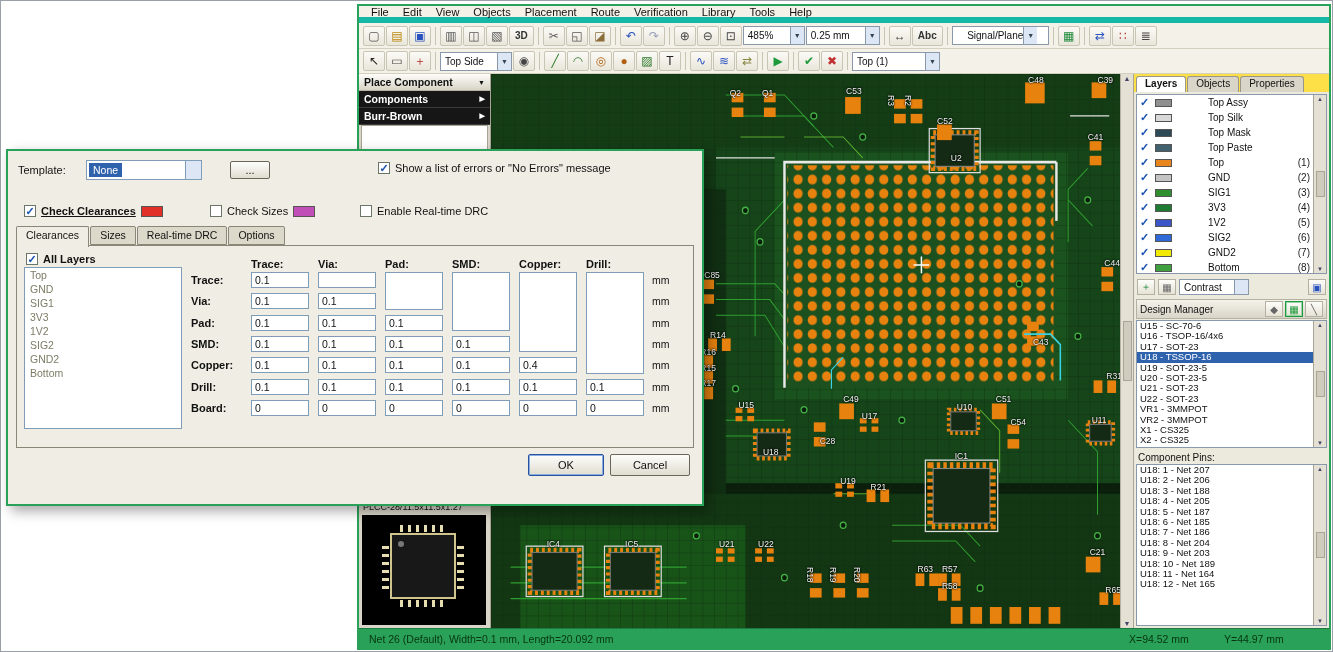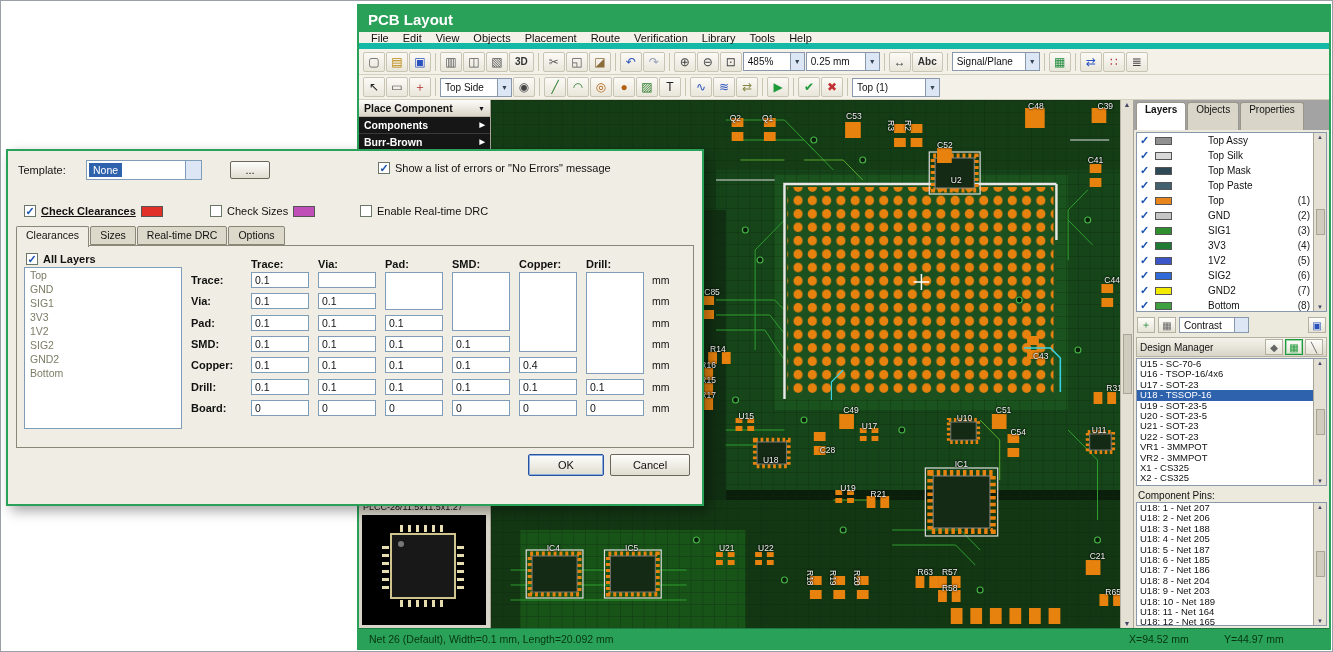--- a/index.html
+++ b/index.html
@@ -41,21 +41,21 @@
   .canvas { flex:1; position:relative; background:#0a1d0b; overflow:hidden; }
   .canvas svg { position:absolute; inset:0; width:100%; height:100%; }
   .labels { position:absolute; inset:0; pointer-events:none; }
   .pcb-label { position:absolute; color:#f2f2f2; font-size:8.5px; line-height:1; text-shadow:0 0 2px #000, 0 0 2px #000; white-space:nowrap; }
   .pcb-label.v { transform:rotate(90deg); transform-origin:left top; }
   .vscroll { width:13px; background:#e4e1d4; border-left:1px solid #b8b4a4; display:flex; flex-direction:column; align-items:center; justify-content:space-between; font-size:7px; color:#446; padding:1px 0; flex:none; }
   .vscroll .thumb { width:9px; flex:0 0 60px; background:#cfccbe; border:1px solid #a8a496; margin:2px 0; }
 
   
   .rightpanel { width:196px; background:#ece9dd; border-left:1px solid #a8a496; display:flex; flex-direction:column; font-size:10px; color:#111; flex:none; }
-  .rp-tabs { display:flex; height:30px; background:#a3a3a3; padding-left:2px; padding-top:2px; flex:none; }
+  .rp-tabs { display:flex; height:18px; background:#fde047; padding-left:2px; padding-top:2px; flex:none; }
   .rp-tab { padding:1px 8px 0; border:1px solid #9a968a; border-bottom:none; background:#d9d5c8; border-radius:3px 3px 0 0; margin-right:1px; font-size:10px; }
   .rp-tab.active { background:#fff; font-weight:bold; }
   .layers-box { margin:2px; background:#fff; border:1px solid #8a98ac; height:180px; display:flex; overflow:hidden; flex:none; }
   .layers-list { flex:1; overflow:hidden; }
   .layer-row { height:15px; display:flex; align-items:center; gap:4px; padding:0 3px; }
   .chkmark { color:#1c54b0; font-weight:bold; font-size:11px; width:11px; flex:none; }
   .sw { width:17px; height:8px; border:1px solid #555; flex:none; }
   .lname { flex:1; white-space:nowrap; overflow:hidden;margin-left:32px; }
   .lnum { color:#222; flex:none; }
   .scroll { width:13px; background:#e4e1d4; border-left:1px solid #a8a496; display:flex; flex-direction:column; align-items:center; justify-content:space-between; font-size:6px; color:#446; padding:1px 0; flex:none; }
@@ -102,23 +102,20 @@
   .grlabel { position:absolute; font-weight:bold; font-size:11px; z-index:2; }
   .field { position:absolute; width:58px; height:16px; background:#fff; border:1px solid #7f9db9; font-size:10.5px; line-height:14px; padding-left:3px; z-index:2; }
   .unit { position:absolute; font-size:10.5px; z-index:2; }
 </style>
 </head>
 <body>
 
 <div class="shot">
 
   <div class="win">
-    <div class="titlebar">
-      <span>PCB Layout</span>
-    </div>
     <div class="menubar">
         <div class="menu-item">File</div>
         <div class="menu-item">Edit</div>
         <div class="menu-item">View</div>
         <div class="menu-item">Objects</div>
         <div class="menu-item">Placement</div>
         <div class="menu-item">Route</div>
         <div class="menu-item">Verification</div>
         <div class="menu-item">Library</div>
         <div class="menu-item">Tools</div>
@@ -179,21 +176,21 @@
         <div class="tcombo" style="width: 74px;">
           <span>0.25 mm</span>
           <span class="arr">▼</span>
         </div>
         <i class="tsep"></i>
         <div class="tbtn">
           <span class="g" style="color: rgb(68, 68, 68);">↔</span>
         </div>
         <div class="tbtn txt">Abc</div>
         <i class="tsep"></i>
-        <div class="tcombo" style="width: 88px;">
+        <div class="tcombo" style="width: 97px; justify-content: center;">
           <span>Signal/Plane</span>
           <span class="arr">▼</span>
         </div>
         <i class="tsep"></i>
         <div class="tbtn">
           <span class="g" style="color: rgb(29, 138, 58);">▦</span>
         </div>
         <i class="tsep"></i>
         <div class="tbtn">
           <span class="g" style="color: rgb(42, 82, 191);">⇄</span>

